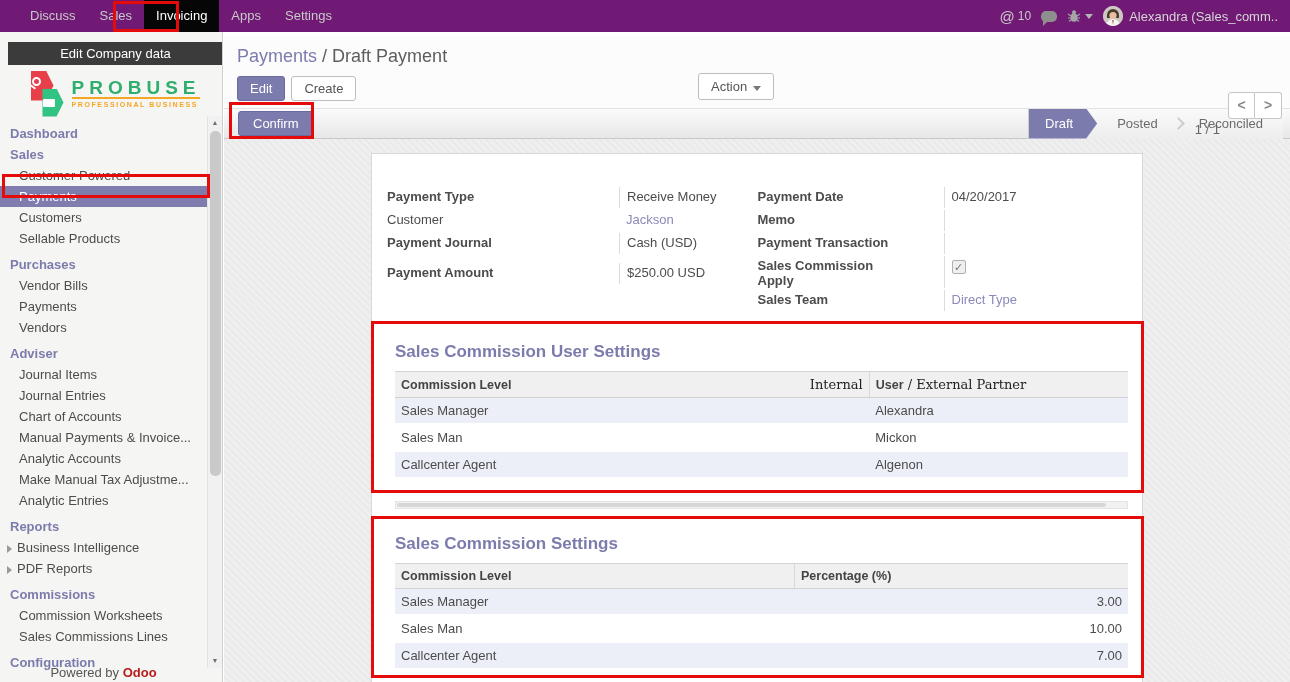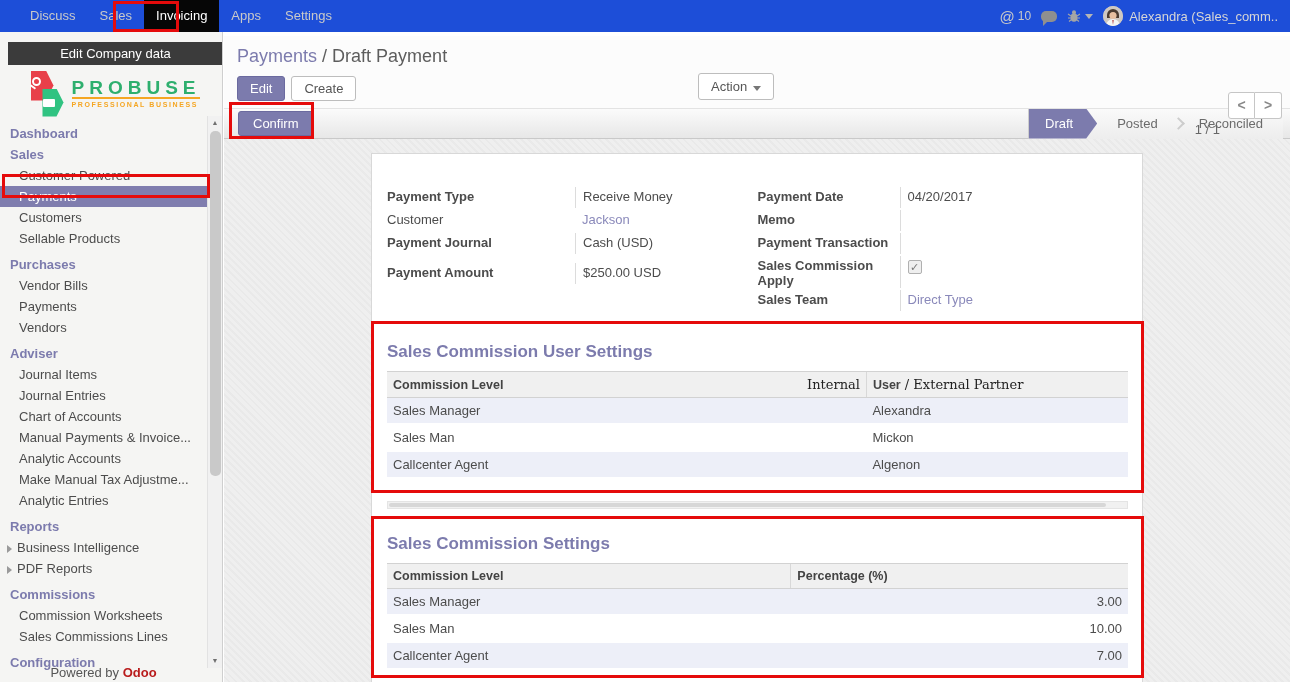--- a/index.html
+++ b/index.html
@@ -1,20 +1,20 @@
 <!DOCTYPE html>
 <html><head>
 <meta charset="utf-8">
 <style>
   * { margin:0; padding:0; box-sizing:border-box; }
   html,body { width:1290px; height:682px; overflow:hidden; }
   body { font-family:"Liberation Sans", sans-serif; font-size:13px; color:#4c4c4c; background:#fff; position:relative; }
 
   
-  .topnav { position:absolute; top:0; left:0; width:1290px; height:32px; background:#1d4ed8; display:flex; align-items:stretch; z-index:20; }
+  .topnav { position:absolute; top:0; left:0; width:1290px; height:32px; background:#701a75; display:flex; align-items:stretch; z-index:20; }
   .topnav .menus { display:flex; padding-left:18px; }
   .nav-item { color:#c9c9c9; line-height:32px; padding:0 12px; font-size:13px; cursor:pointer; white-space:nowrap; }
   .nav-item.active { background:#060606; color:#fff; }
   .topnav .spacer { flex:1; }
   .systray { display:flex; align-items:center; padding-right:2px; color:#c9c9c9; }
   .systray > * { margin-right:10px; display:flex; align-items:center; }
   .at-icon { font-size:15px; color:#c9c9c9; }
   .at-count { font-size:12px; margin-left:3px; color:#c9c9c9; }
   .chat-icon { width:16px; height:11px; background:#8f8f8f; border-radius:5px; position:relative; }
   .chat-icon::after { content:""; position:absolute; left:2px; bottom:-4px; border:4px solid transparent; border-top-color:#8f8f8f; border-left-color:#8f8f8f; }
@@ -73,32 +73,32 @@
   .step.active { background:#7c7bad; color:#fff; clip-path:polygon(0 0, calc(100% - 11px) 0, 100% 50%, calc(100% - 11px) 100%, 0 100%); padding:0 24px 0 16px; }
   .step-sep { width:9px; height:9px; border-top:2px solid #cdcdcd; border-right:2px solid #cdcdcd; transform:rotate(45deg); align-self:center; margin:0 -4px; }
 
   .content { height:546px; background:#efefef;
     background-image:repeating-linear-gradient(45deg, rgba(0,0,0,0.025) 0 2px, rgba(0,0,0,0) 2px 5px); overflow:hidden; }
   .sheet { width:772px; margin:14px auto 0; background:#fff; border:1px solid #d8d8d8; height:560px; padding:33px 14px 0 15px; position:relative; }
 
   
   .form-grid { display:flex; }
   .fcol { width:50%; }
-  .frow { display:flex; margin-bottom:2px; min-height:21px; }
+  .frow { display:flex; margin-bottom:2px; min-height:21px;gap:44px; }
   .flabel { width:188px; flex:none; padding-top:2px; }
   .fcol.right .flabel { width:142px; }
   .flabel.bold { font-weight:bold; }
   .fvalue { flex:1; padding:2px 0 2px 7px; min-height:21px; }
   .fvalue.sep { border-left:1px solid #dcdcdc; }
   .fvalue a { color:#8a89ba; text-decoration:none; cursor:pointer; }
   .frow.gap { margin-top:9px; }
   .checkbox { width:14px; height:14px; border:1px solid #b0b0b0; background:#efefef; border-radius:2px; font-size:11px; line-height:12px; text-align:center; color:#777; cursor:pointer; margin-top:2px; }
 
   
-  .tsection { margin-top:29px; }
+  .tsection { margin-top:29px;margin-left:8px; }
   .tsection h2 { color:#7c7bad; font-size:17px; font-weight:bold; margin-bottom:9px; }
   table.olist { width:100%; border-collapse:collapse; table-layout:fixed; }
   .olist th { background:#f0f0f0; border-top:1px solid #d2d2d2; border-bottom:1px solid #d2d2d2; font-weight:bold; text-align:left; padding:5px 6px; font-size:12.5px; color:#444; height:25px; }
   .olist th + th { border-left:1px solid #d8d8d8; }
   .olist td { padding:5px 6px; height:25px; font-size:13px; color:#4c4c4c; border-bottom:2px solid #fff; }
   .olist tr.stripe td { background:#edeff8; }
   .th-flex { display:flex; justify-content:space-between; align-items:baseline; }
   .serif { font-family:"DejaVu Serif", serif; font-weight:normal; font-size:13px; color:#222; }
   .num { text-align:right; padding-right:10px; }
   .h-scrollbar { margin-top:22px; height:8px; background:#f1f1f1; border:1px solid #e4e4e4; position:relative; }

